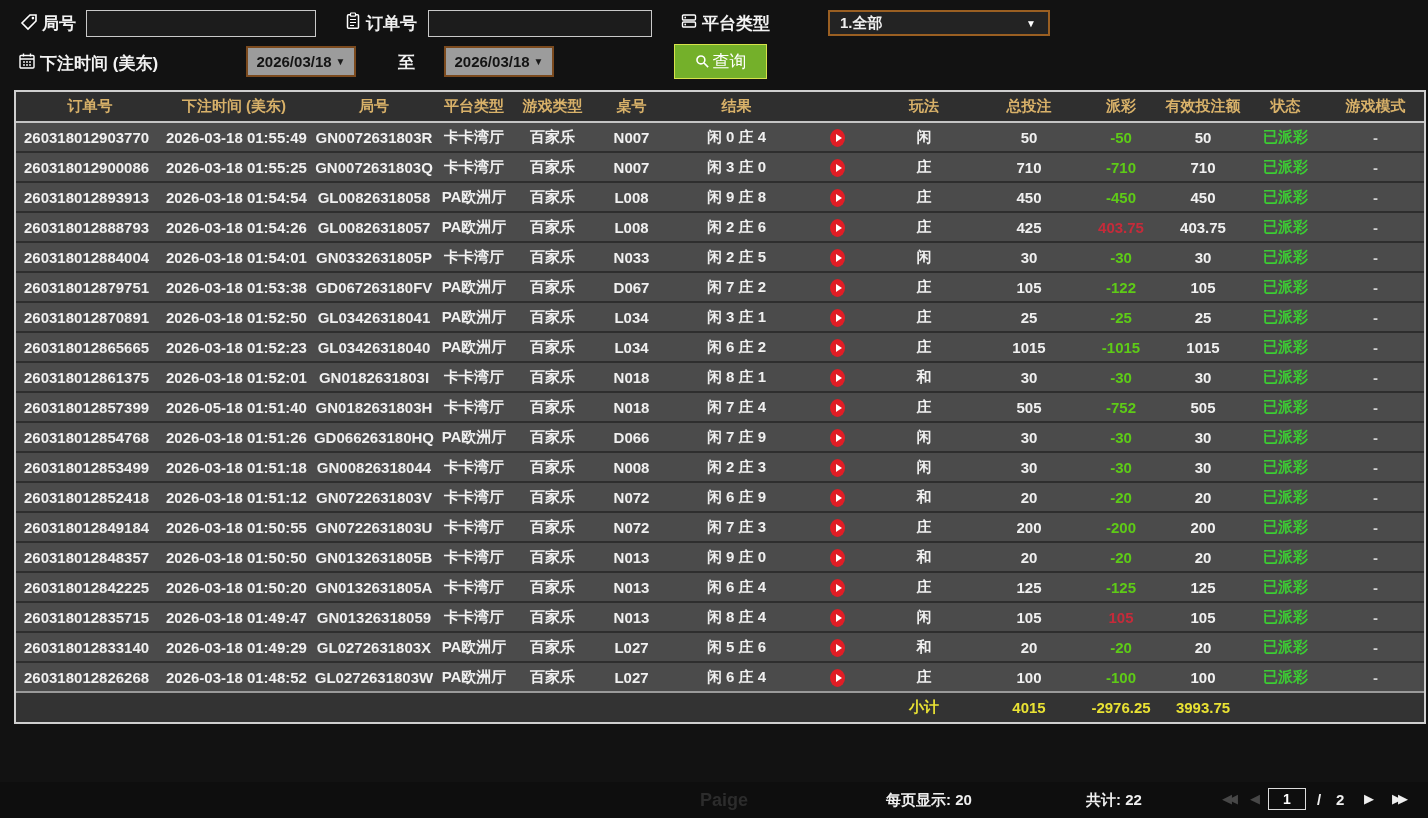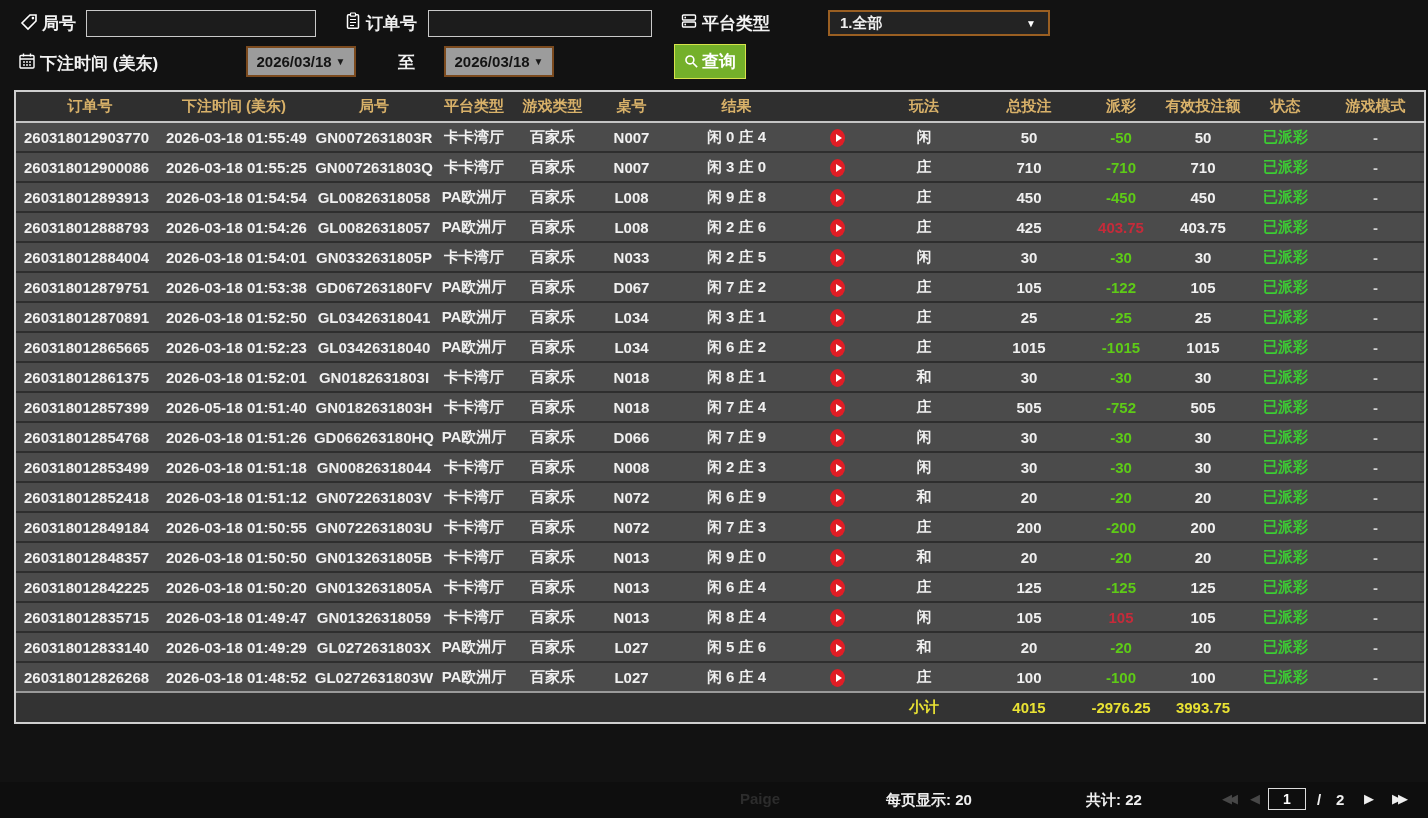--- a/index.html
+++ b/index.html
@@ -19,22 +19,22 @@
   .tlabel{position:absolute; color:var(--topbar_text); font-size:17px; white-space:nowrap;}
   .ticon{position:absolute; width:18px; height:18px;}
   .tinput{position:absolute; height:27px; background:#1c1c1c; border:1px solid #c9c9c9; color:#eee;
           font-size:14px; padding:0 6px; font-weight:bold; outline:none;}
   .dropdown{position:absolute; height:26px; background:#232323; border:2px solid var(--dropdown_border);
             color:#efefef; font-size:15px; display:flex; align-items:center; padding:0 10px; cursor:pointer;}
   .dropdown .caret{position:absolute; right:12px; font-size:10px; color:#fff;}
   .datebtn{position:absolute; height:31px; width:110px; background:var(--date_btn_bg); border:2px solid var(--date_btn_border);
            color:#141414; font-size:15px; display:flex; align-items:center; justify-content:center; gap:4px; cursor:pointer;}
   .datebtn .caret{font-size:10px; color:#1a1a1a;}
-  .querybtn{position:absolute; left:674px; top:44px; width:72px; height:35px; background:var(--button_green);
-            border:1px solid #d6e34b; color:#fff; font-size:17px; font-weight:bold;
+  .querybtn{position:absolute; left:674px; top:44px; width:93px; height:35px; background:var(--button_green);
+            border:1px solid #d6e34b; color:#fff; font-size:17px; font-weight:normal;
             display:flex; align-items:center; justify-content:center; gap:3px; cursor:pointer;}
 
   
   .gridwrap{position:absolute; left:14px; top:90px; width:1412px; border:2px solid var(--table_border); background:var(--row_bg);}
   table{border-collapse:collapse; table-layout:fixed; width:1408px;}
   thead th{height:30px; background:var(--header_bg); color:var(--header_gold); font-size:15px; font-weight:bold;
            border-bottom:2px solid #c4c4c4; text-align:center; white-space:nowrap; overflow:hidden;}
   tbody td{height:30px; background:var(--row_bg); color:var(--row_text); font-size:15px; font-weight:bold;
            text-align:center; white-space:nowrap; overflow:hidden;}
   tbody tr + tr td{border-top:2px solid #2e2e2e;}
@@ -47,21 +47,21 @@
   tfoot td{height:30px; background:var(--summary_bg); color:var(--summary_yellow); font-size:15px; font-weight:bold;
            text-align:center; border-top:2px solid #9a9a9a; white-space:nowrap;}
   .play-btn{display:inline-flex; align-items:center; justify-content:center; width:15px; height:18px;
             background:#e11d25; border-radius:50%; vertical-align:middle; cursor:pointer;}
   .play-btn::after{content:""; display:block; margin-left:2px;
             border-left:6px solid #fff; border-top:4px solid transparent; border-bottom:4px solid transparent;}
 
   
   .bottombar{position:absolute; left:0; top:782px; width:1428px; height:36px; background:#0e0e0e;}
   .bb-text{position:absolute; top:9px; color:#efefef; font-size:15px; white-space:nowrap;}
-  .artifact{position:absolute; left:700px; top:8px; color:#2c2c2c; font-size:15px;margin-left:40px;}
+  .artifact{position:absolute; left:700px; top:8px; color:#2c2c2c; font-size:18px;}
   .pg-arrow{position:absolute; top:9px; font-size:13px; letter-spacing:-4px; cursor:pointer;}
   .pg-dim{color:#474747;}
   .pg-lit{color:#efefef;}
   .pg-input{position:absolute; left:1268px; top:6px; width:38px; height:22px; background:transparent;
             border:1px solid #dcdcdc; color:#fff; font-size:14px; font-weight:bold; text-align:center; outline:none;}
 </style>
 </head>
 <body>
 
 <div class="app">

